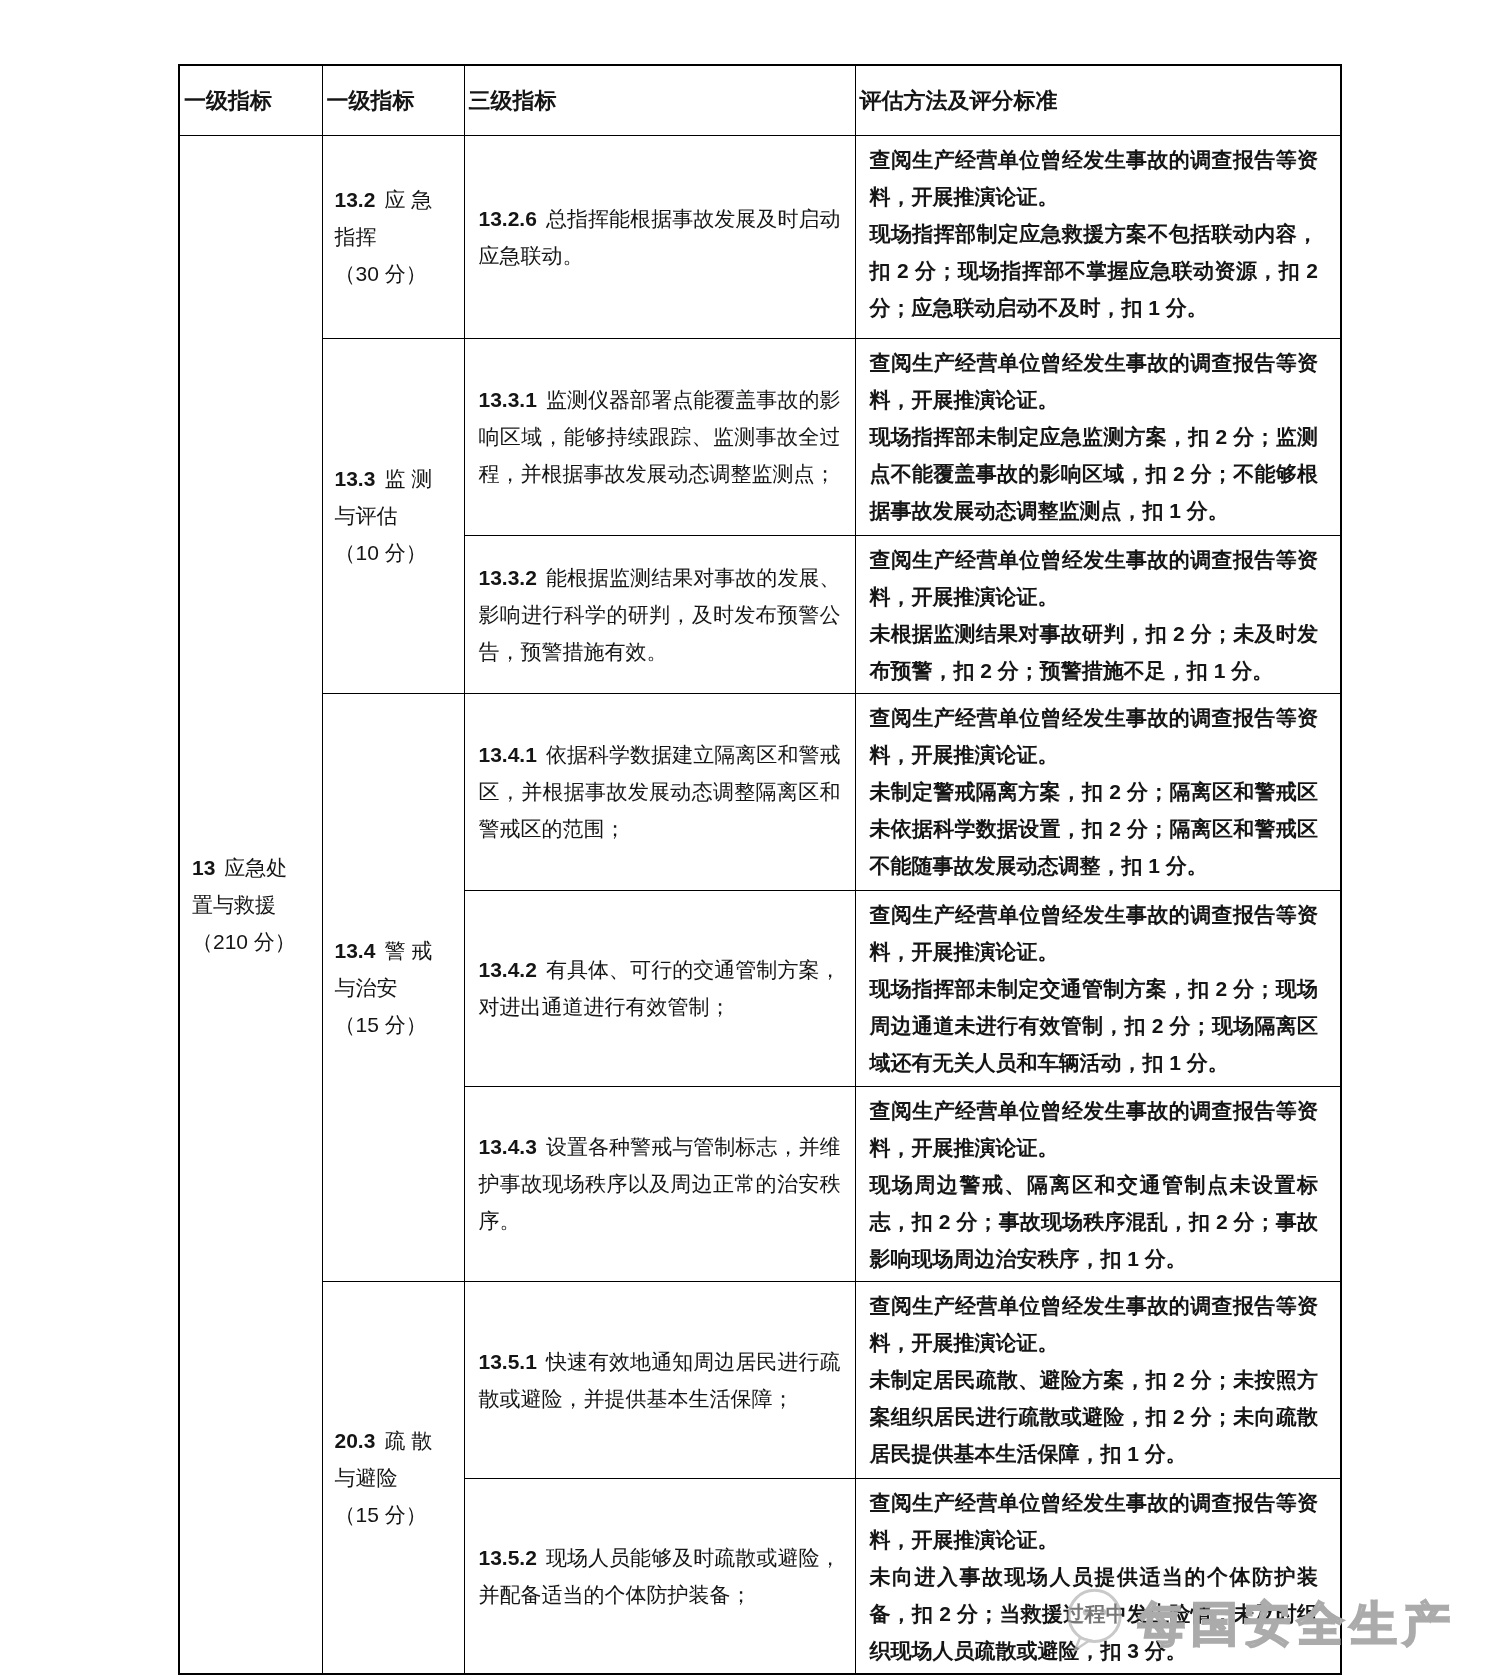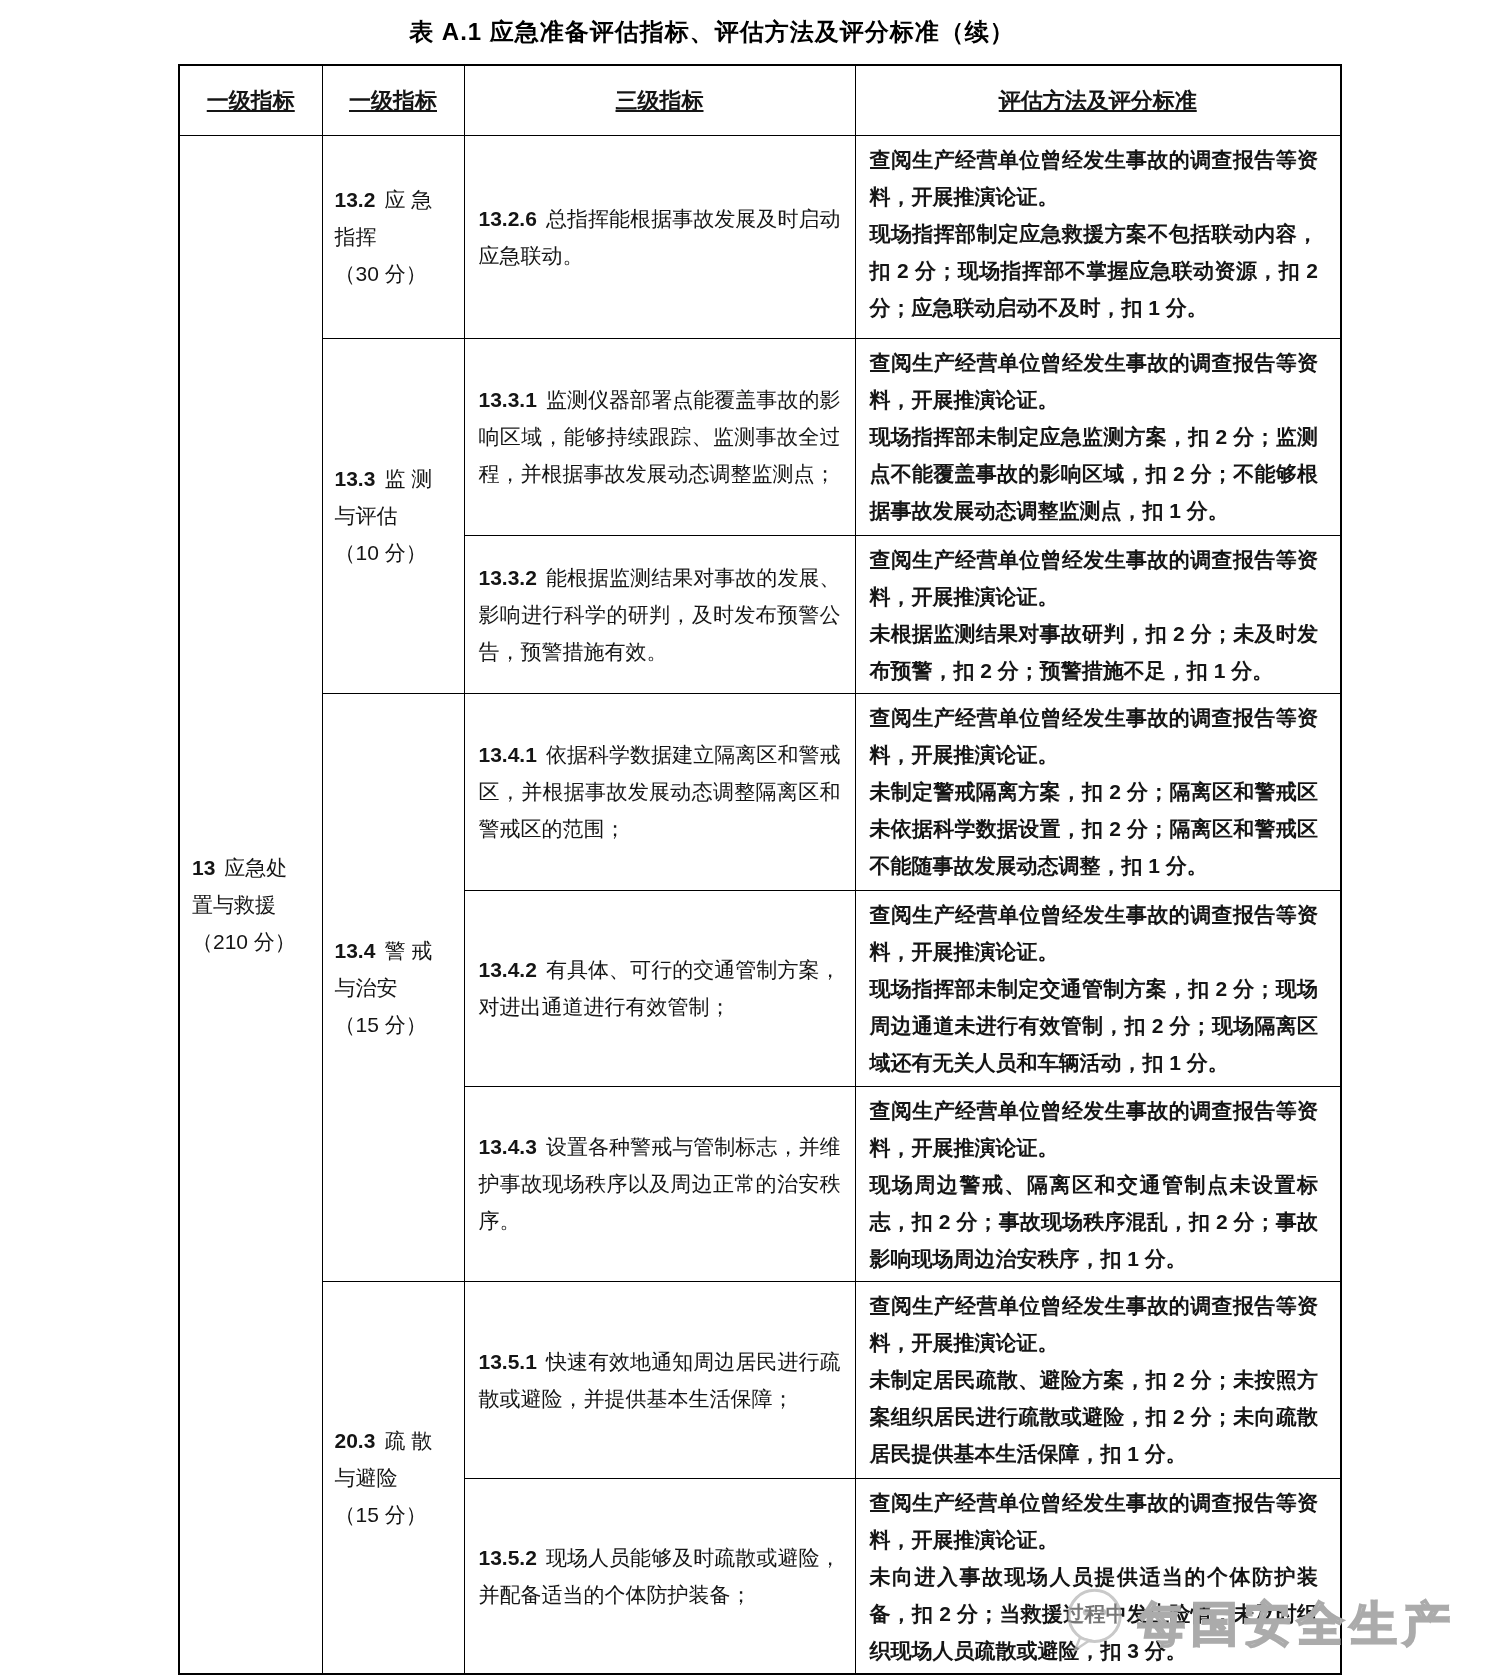--- a/index.html
+++ b/index.html
@@ -18,23 +18,22 @@
     position:absolute;left:178px;top:64px;width:1162px;
     border-collapse:collapse;table-layout:fixed;
     border:2px solid #000;
   }
   .tbl th,.tbl td{
     border:1px solid #000;box-sizing:border-box;
     font-size:21px;line-height:37px;vertical-align:middle;
     padding:0 12px;
   }
   .tbl th{
-    font-weight:bold;text-align:center;font-size:22px;height:70px;
+    font-weight:bold;text-align:left;font-size:22px;height:70px;
     padding:0 4px;
-    text-decoration:underline;
   }
   td.c1,td.c2{padding:8px 12px;}
   td.c3{padding:12px 14px;text-align:justify;}
   td.c4{
     vertical-align:top;padding:5px 22px 4px 14px;text-align:justify;font-weight:bold;
   }
   .code{font-weight:bold;margin-right:9px;}
   .rest,.pre{white-space:pre-line;}
   .method,.scoring{text-align:justify;}
   tr.r1{height:203px;} tr.r2{height:197px;} tr.r3{height:155px;}
@@ -50,21 +49,20 @@
     color:rgba(246,246,246,0.55);
     -webkit-text-stroke:2px #ababab;
     text-shadow:0 0 1px #bdbdbd;
   }
 </style>
 </head>
 <body>
 
 <div class="page">
 
-  <div class="title">表 A.1  应急准备评估指标、评估方法及评分标准（续）</div>
 
   <table class="tbl">
     <colgroup>
       <col style="width:143px">
         <col style="width:142px">
         <col style="width:391px">
         <col style="width:486px">
     </colgroup>
     <tbody>
         <tr>

